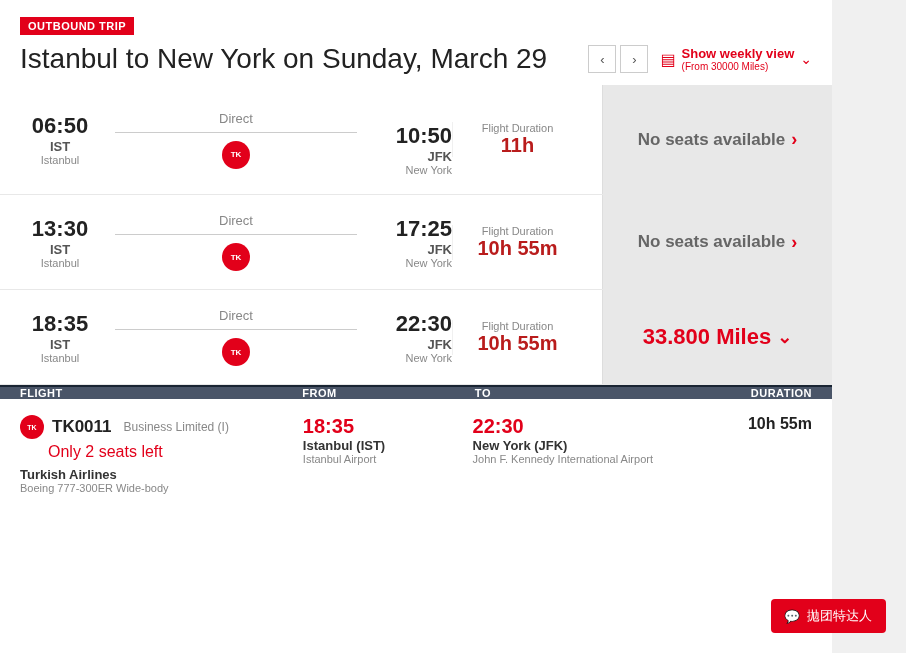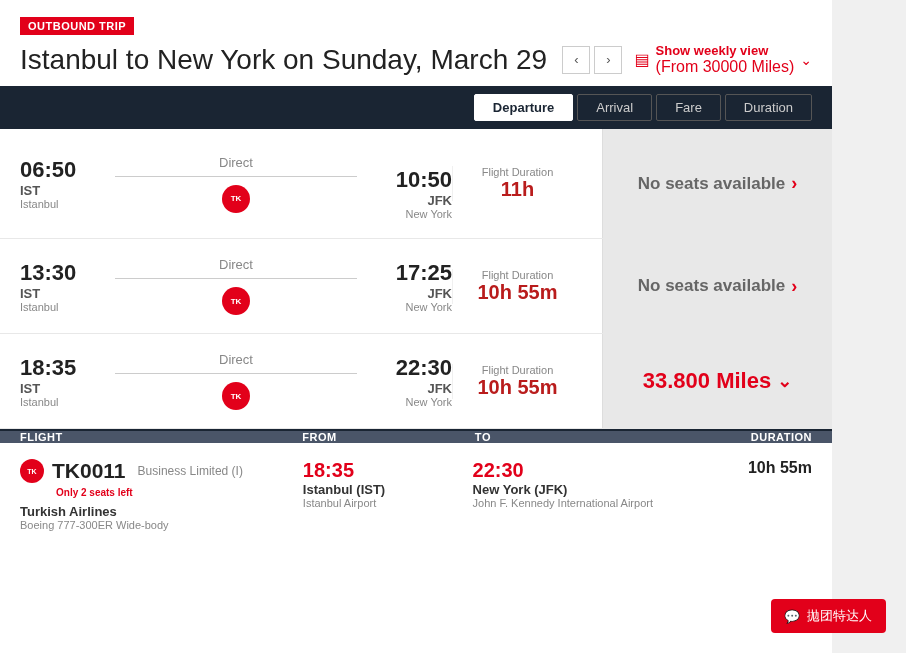--- a/index.html
+++ b/index.html
@@ -11,34 +11,34 @@
     .header { padding: 16px 20px 10px 20px; }
     .outbound-badge { display: inline-block; background: #e2001a; color: #fff; font-size: 11px; font-weight: bold; padding: 3px 8px; margin-bottom: 8px; letter-spacing: 0.5px; }
     .page-title { font-size: 28px; font-weight: 300; color: #222; display: flex; align-items: center; justify-content: space-between; }
     .title-text { font-size: 28px; font-weight: 300; }
     .title-right { display: flex; align-items: center; gap: 12px; }
     .nav-arrows { display: flex; gap: 4px; }
     .nav-arrow { border: 1px solid #ccc; background: #fff; width: 28px; height: 28px; cursor: pointer; display: flex; align-items: center; justify-content: center; font-size: 13px; color: #555; }
     .weekly-view { display: flex; align-items: center; gap: 6px; color: #e2001a; font-size: 13px; cursor: pointer; }
     .weekly-view-text { display: flex; flex-direction: column; }
     .weekly-view-main { font-weight: bold; font-size: 13px; }
-    .weekly-view-sub { font-size: 16px; color: #e2001a; }
+    .weekly-view-sub { font-size: 10px; color: #e2001a; }
     .weekly-chevron { font-size: 14px; color: #e2001a; }
 
     
     .sort-bar { background: #1a2533; padding: 8px 20px; display: flex; justify-content: flex-end; gap: 4px; }
     .sort-btn { background: transparent; border: 1px solid #555; color: #ccc; padding: 5px 18px; font-size: 13px; cursor: pointer; border-radius: 2px; }
     .sort-btn.active { background: #fff; color: #1a2533; border-color: #fff; font-weight: bold; }
 
     
     .flights-container { background: #fff; }
     .flight-row { display: flex; align-items: stretch; border-bottom: 1px solid #e8e8e8; }
     .flight-info { flex: 1; padding: 18px 20px; display: flex; align-items: center; gap: 0; }
     .flight-times { display: flex; align-items: center; flex: 1; gap: 0; }
-    .time-block { min-width: 80px; }
+    .time-block { min-width: 80px; text-align: center; }
     .time-big { font-size: 22px; font-weight: bold; color: #222; }
     .airport-code { font-size: 13px; color: #555; font-weight: bold; }
     .airport-name { font-size: 11px; color: #888; }
     .route-middle { flex: 1; display: flex; flex-direction: column; align-items: center; justify-content: center; padding: 0 15px; position: relative; min-width: 180px; }
     .direct-label { font-size: 13px; color: #888; margin-bottom: 2px; }
     .route-line { width: 100%; height: 1px; background: #ccc; position: relative; margin: 4px 0; }
     .airline-logo { width: 28px; height: 28px; background: #e2001a; border-radius: 50%; display: flex; align-items: center; justify-content: center; margin-top: 4px; }
     .airline-logo-inner { color: white; font-size: 8px; font-weight: bold; }
     .duration-block { min-width: 130px; display: flex; flex-direction: column; align-items: center; justify-content: flex-start; padding: 0 10px; border-left: 1px solid #f0f0f0; }
     .duration-label { font-size: 11px; color: #888; }
@@ -60,23 +60,23 @@
 
     .detail-body { display: flex; padding: 16px 20px; align-items: flex-start; gap: 0; }
     .detail-flight-col { flex: 2.5; }
     .detail-from-col { flex: 1.5; }
     .detail-to-col { flex: 2; }
     .detail-duration-col { flex: 1; text-align: right; }
 
     .flight-number-row { display: flex; align-items: center; gap: 8px; margin-bottom: 4px; }
     .flight-logo { width: 24px; height: 24px; background: #e2001a; border-radius: 50%; display: flex; align-items: center; justify-content: center; }
     .flight-logo-text { color: white; font-size: 7px; font-weight: bold; }
-    .flight-number { font-size: 21px; font-weight: bold; color: #222; }
+    .flight-number { font-size: 17px; font-weight: bold; color: #222; }
     .cabin-class { font-size: 12px; color: #888; margin-left: 4px; }
-    .seats-left { color: #e2001a; font-size: 10px; margin-bottom: 6px; margin-left: 36px; font-weight: bold; }
+    .seats-left { color: #e2001a; font-size: 16px; margin-bottom: 6px; margin-left: 28px; }
     .airline-name { font-size: 13px; font-weight: bold; color: #333; margin-top: 4px; }
     .aircraft-type { font-size: 11px; color: #888; }
 
     .from-time { font-size: 20px; font-weight: bold; color: #e2001a; }
     .from-city { font-size: 13px; color: #333; font-weight: bold; }
     .from-airport { font-size: 11px; color: #888; }
 
     .to-time { font-size: 20px; font-weight: bold; color: #e2001a; }
     .to-city { font-size: 13px; color: #333; font-weight: bold; }
     .to-airport { font-size: 11px; color: #888; }
@@ -108,26 +108,20 @@
           <div class="weekly-view-text">
             <span class="weekly-view-main">Show weekly view</span>
             <span class="weekly-view-sub">(From 30000 Miles)</span>
           </div>
           <span class="weekly-chevron">⌄</span>
         </div>
       </div>
     </div>
   </div>
 
-  <div class="sort-bar">
-    <button class="sort-btn active">Departure</button>
-    <button class="sort-btn">Arrival</button>
-    <button class="sort-btn">Fare</button>
-    <button class="sort-btn">Duration</button>
-  </div>
 
   <div class="flights-container">
 
     <div class="flight-row">
       <div class="flight-info">
         <div class="flight-times">
           <div class="time-block">
             <div class="time-big">06:50</div>
             <div class="airport-code">IST</div>
             <div class="airport-name">Istanbul</div>

